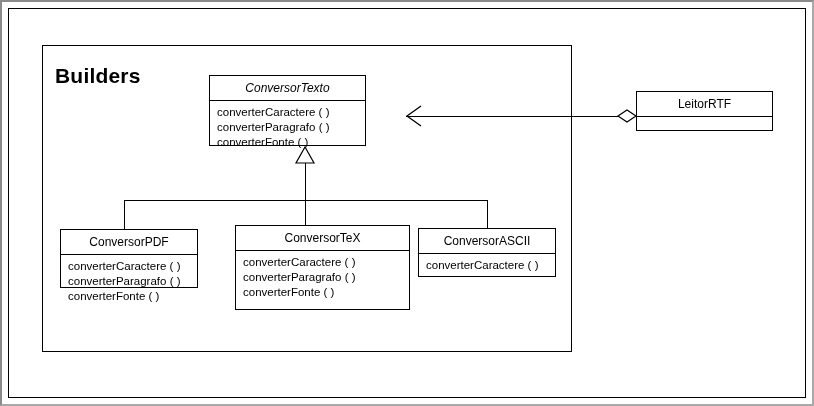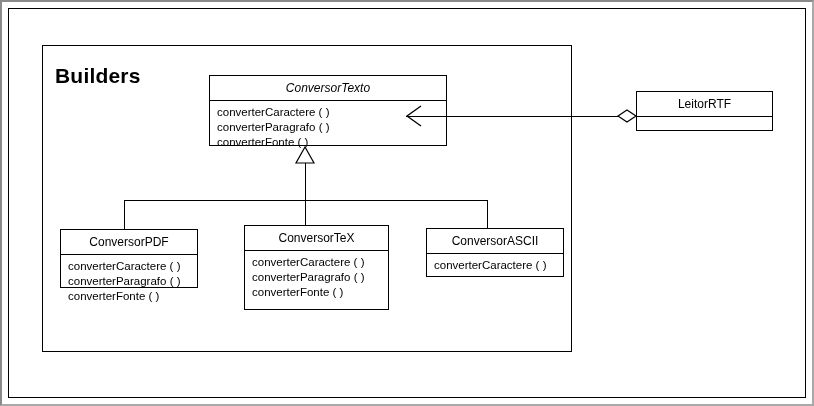--- a/index.html
+++ b/index.html
@@ -103,21 +103,21 @@
 <body>
 
 <div id="canvas">
 
   <div class="outer-border"></div>
   <div class="inner-frame"></div>
 
   <div class="package-box"></div>
   <div class="package-label">Builders</div>
 
-  <div class="uml-class" style="left:209px; top:75px; width:238px; height:71px;">
+  <div class="uml-class" style="left:209px; top:75px; width:157px; height:71px;">
     <div class="uml-title abstract">ConversorTexto</div>
     <div class="uml-members">
       <div class="uml-member">converterCaractere ( )</div>
       <div class="uml-member">converterParagrafo ( )</div>
       <div class="uml-member">converterFonte ( )</div>
     </div>
   </div>
 
   <div class="uml-class" style="left:636px; top:91px; width:137px; height:40px;">
     <div class="uml-title">LeitorRTF</div>
@@ -125,30 +125,30 @@
 
   <div class="uml-class" style="left:60px; top:229px; width:138px; height:59px;">
     <div class="uml-title">ConversorPDF</div>
     <div class="uml-members">
       <div class="uml-member">converterCaractere ( )</div>
       <div class="uml-member">converterParagrafo ( )</div>
       <div class="uml-member">converterFonte ( )</div>
     </div>
   </div>
 
-  <div class="uml-class" style="left:235px; top:225px; width:145px; height:85px;margin-left:9px;">
+  <div class="uml-class" style="left:235px; top:225px; width:175px; height:85px;">
     <div class="uml-title">ConversorTeX</div>
     <div class="uml-members">
       <div class="uml-member">converterCaractere ( )</div>
       <div class="uml-member">converterParagrafo ( )</div>
       <div class="uml-member">converterFonte ( )</div>
     </div>
   </div>
 
-  <div class="uml-class" style="left:418px; top:228px; width:138px; height:49px;margin-left:8px;">
+  <div class="uml-class" style="left:418px; top:228px; width:138px; height:49px;">
     <div class="uml-title">ConversorASCII</div>
     <div class="uml-members">
       <div class="uml-member">converterCaractere ( )</div>
     </div>
   </div>
 
   <div class="line-v" style="left:305px; top:163px; height:37px;"></div>
 
   <div class="line-h" style="left:124px; top:200px; width:364px;"></div>
 

